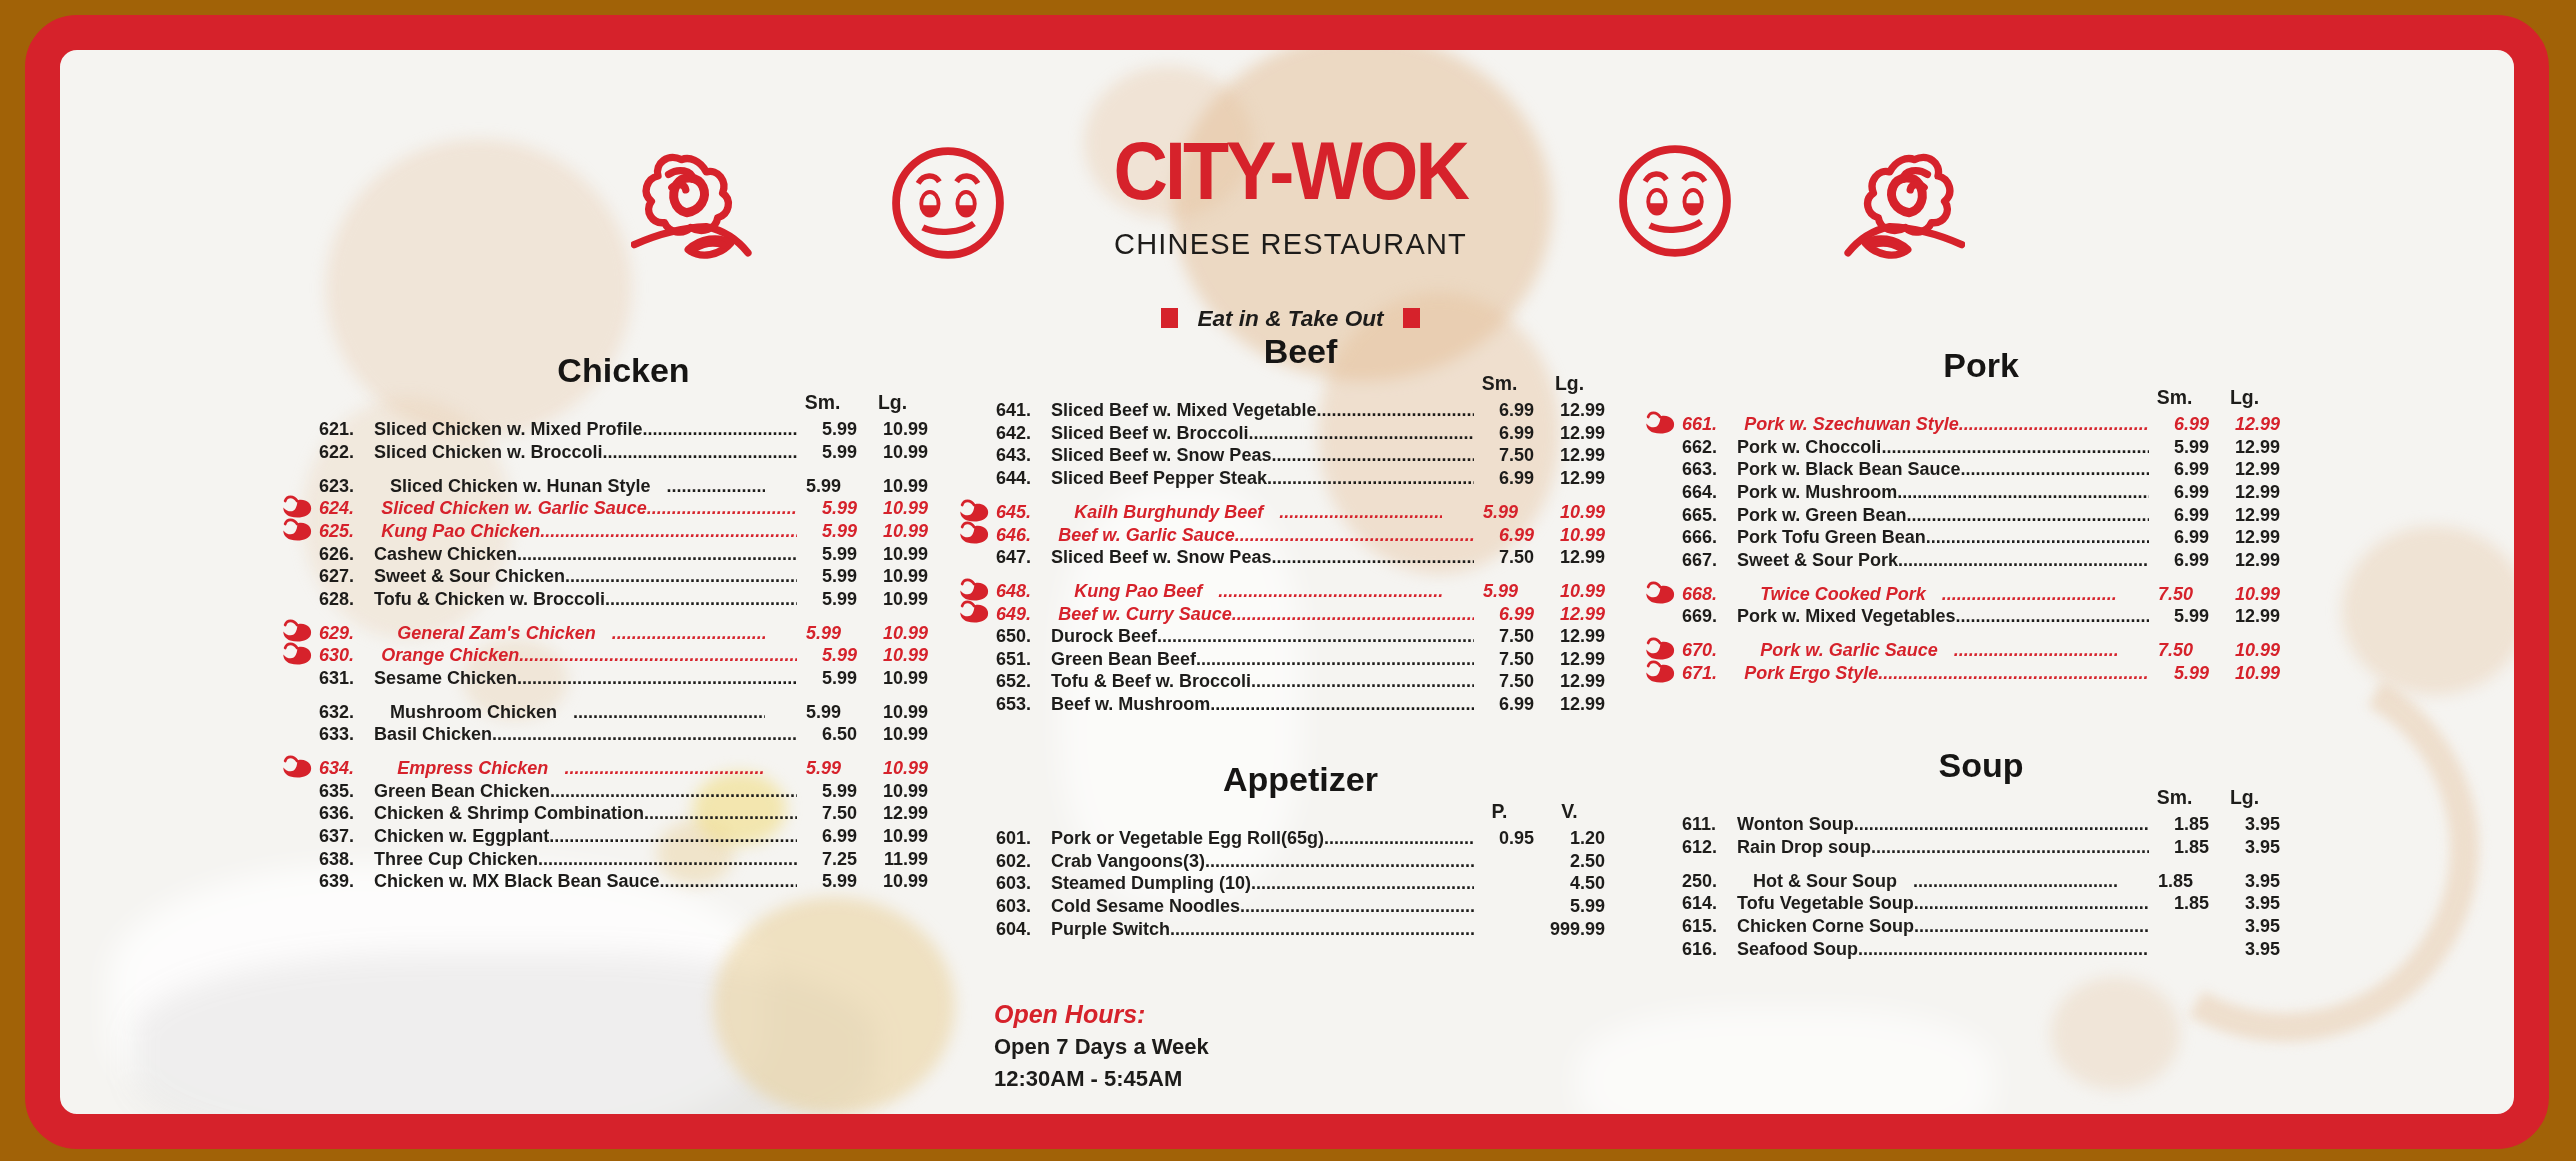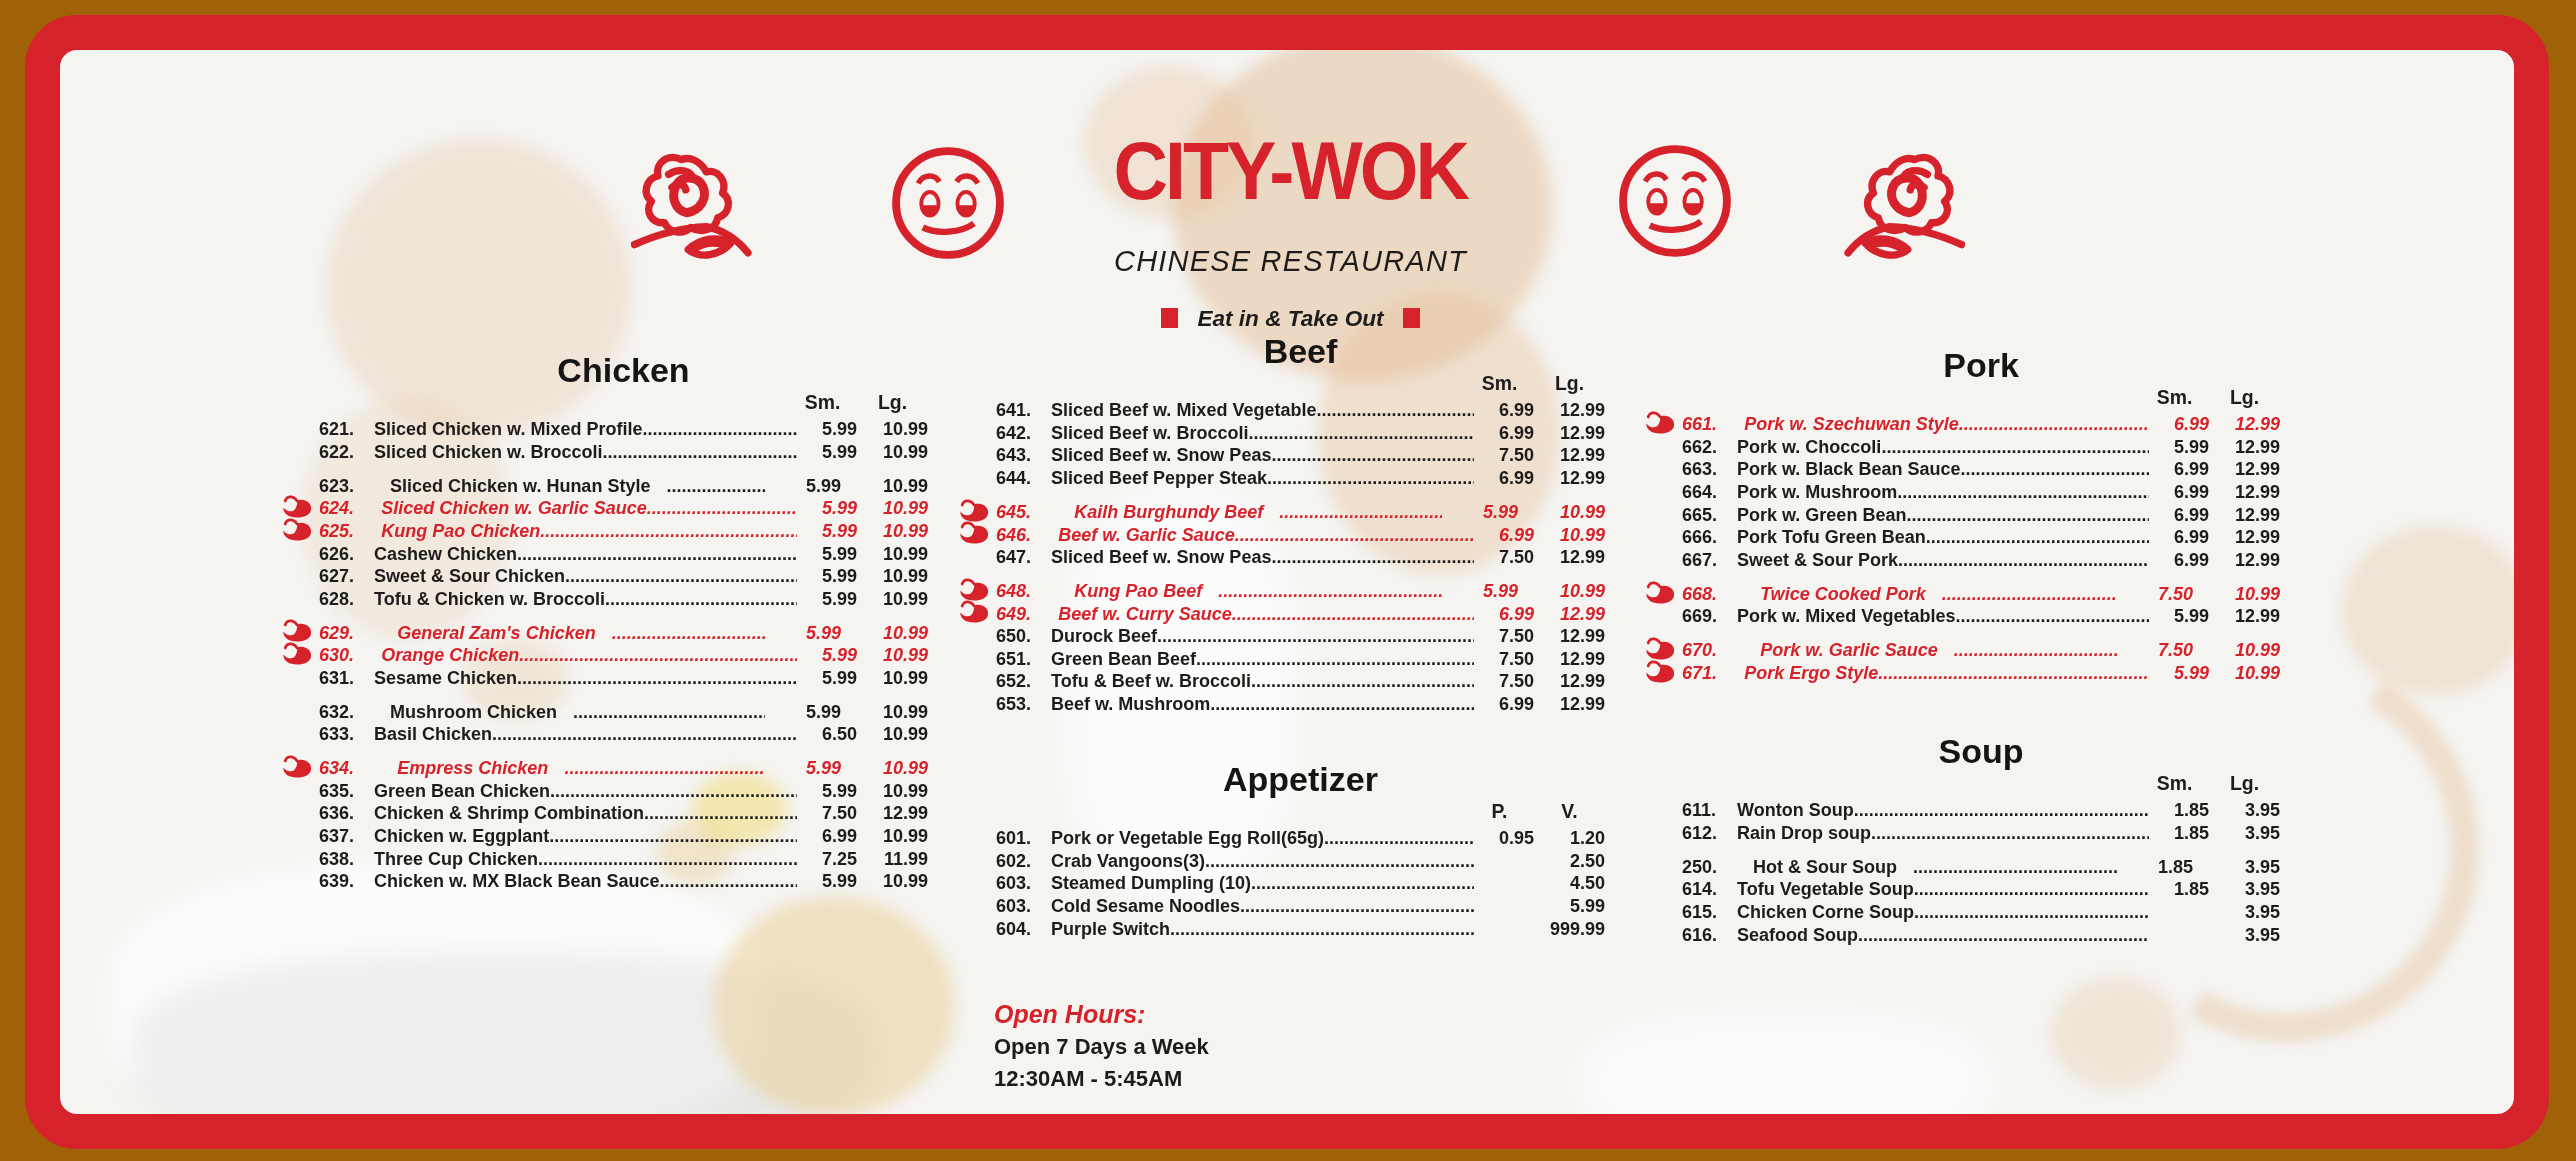--- a/index.html
+++ b/index.html
@@ -13,21 +13,21 @@
   .blob { position:absolute; border-radius:50%; filter:blur(7.3px); pointer-events:none; }
   .ring { position:absolute; border-radius:50%; background:transparent;
           border:29px solid rgba(228,194,156,.42); border-top-color:transparent; border-left-color:transparent;
           transform:rotate(-15deg); filter:blur(5.6px); pointer-events:none; }
   .patch { position:absolute; border-radius:40%; filter:blur(14.5px); pointer-events:none; }
   
   .art { position:absolute; }
   .title-wrap { position:absolute; left:924px; top:74px; width:613px; text-align:center; }
   .title { color:#d6222b; font-size:82px; font-weight:bold; letter-spacing:-3.2px;
            display:inline-block; transform:scaleX(.92); white-space:nowrap; }
-  .subtitle { margin-top:27px; font-size:29px; font-style:italic; letter-spacing:1.2px; color:#1d1c1a; white-space:nowrap; }
+  .subtitle { margin-top:10px; font-size:29px; letter-spacing:1.2px; color:#1d1c1a; white-space:nowrap; }
   .tagline { position:absolute; left:924px; top:256px; width:613px; text-align:center;
              font-size:22.6px; font-weight:bold; font-style:italic; color:#1d1c1a; }
   .sq { display:inline-block; width:17px; height:20px; background:#d6222b; vertical-align:middle; margin:0 19.4px 3.2px; }
   
   .menu-block { position:absolute; }
   .sec-title { font-size:34px; font-weight:bold; color:#161514; text-align:center; height:40px; }
   .colhead { display:flex; font-size:19.4px; font-weight:bold; color:#1d1c1a; height:24px; margin-bottom:4.8px; }
   .colhead .fill { flex:1; }
   .colhead .c1 { width:69px; text-align:center; flex:none; }
   .colhead .c2 { width:71px; text-align:center; flex:none; }
@@ -584,21 +584,21 @@
           <div class="row">
             <span class="num">604.</span>
             <span class="iname">Purple Switch</span>
             <span class="dots"></span>
             <span class="p1"></span>
             <span class="p2">999.99</span>
           </div>
         </div>
     </div>
 
-    <div class="menu-block" style="left:1622px;top:682px;width:598px;">
+    <div class="menu-block" style="left:1622px;top:696px;width:598px;">
       <div class="sec-title">Soup</div>
       <div class="colhead">
         <span class="fill"></span>
         <span class="c1">Sm.</span>
         <span class="c2">Lg.</span>
       </div>
       <div class="items">
           <div class="row">
             <span class="num">611.</span>
             <span class="iname">Wonton Soup</span>

